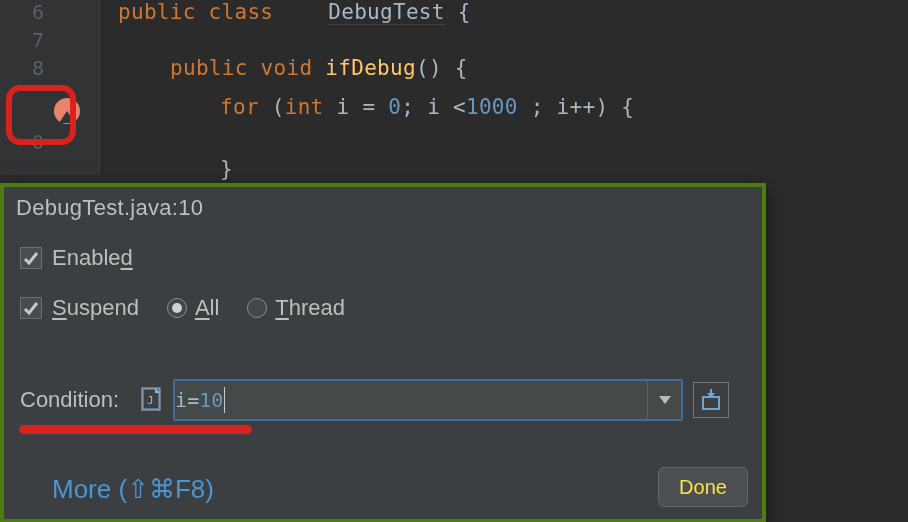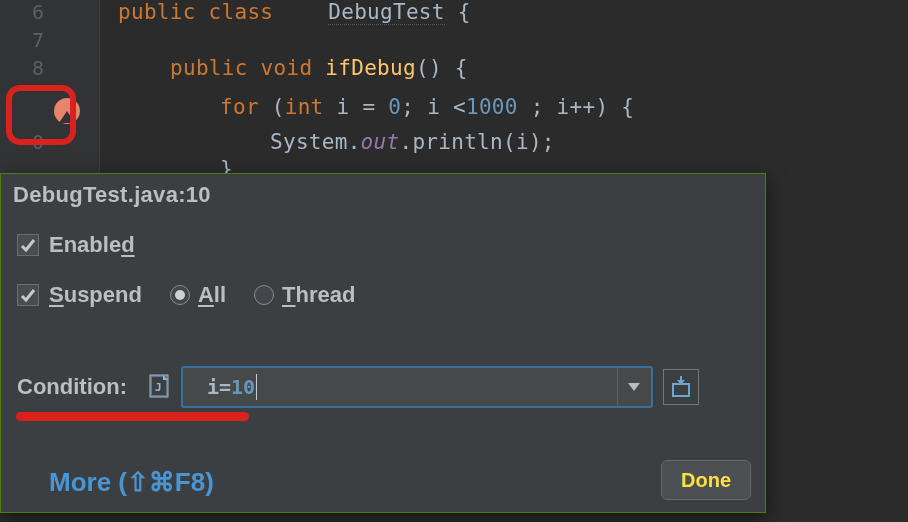--- a/index.html
+++ b/index.html
@@ -115,30 +115,29 @@
     width: 0; height: 0;
     border-left: 8px solid transparent;
     border-right: 8px solid transparent;
     border-bottom: 12px solid #313335;
   }
 
   
   .popup {
     position: absolute;
     left: 0;
-    top: 173px;
+    top: 183px;
     width: 766px;
     height: 340px;
     background: #3c3f41;
-    border: 1px solid #4d7c0f;
+    border: 4px solid #4d7c0f;
     box-shadow: 0 6px 18px rgba(0,0,0,0.5);
     font-family: -apple-system, "Segoe UI", Helvetica, Arial, sans-serif;
     color: #bdbfbf;
     z-index: 10;
-    font-weight: bold;
   }
   .popup .title {
     position: absolute;
     left: 12px;
     top: 8px;
     font-size: 22px;
     letter-spacing: 0.3px;
   }
   .row { position: absolute; left: 16px; font-size: 22px; display: flex; align-items: center; }
   .row-enabled { top: 58px; }
@@ -176,28 +175,28 @@
   .cond-label { margin-right: 22px; }
 
   .history-icon {
     width: 22px; height: 26px;
     margin-right: 10px;
     position: relative;
   }
   .history-icon svg { width: 22px; height: 26px; }
 
   .cond-field {
-    width: 472px;
+    width: 510px;
     height: 42px;
     background: #45494a;
     border: 2px solid #3c6e9e;
     border-radius: 3px;
     display: flex;
     align-items: center;
-    padding: 0 24px;
+    padding: 0 0;
     position: relative;
   }
   .cond-field .ci-text {
     font-family: "Menlo","Consolas",monospace;
     font-size: 20px;
     color: #a9b7c6;
   }
   .cond-field .ci-var { color: #a9b7c6; }
   .cond-field .ci-num { color: #6897bb; }
   .cond-field .caret {
@@ -279,21 +278,20 @@
     <div class="ln ln9"></div>
     <div class="ln ln10">0</div>
     <div class="bp-glyph"></div>
   </div>
 
   <div class="code-area">
     <div class="code-line cl6"><span class="kw">public class </span><span class="classname underline-faint">DebugTest</span><span> {</span></div>
     <div class="code-line cl7"></div>
     <div class="code-line cl8" style="left:70px;"><span class="kw">public void </span><span class="method">ifDebug</span><span>() {</span></div>
     <div class="code-line cl9" style="left:120px;"><span class="kw">for </span><span>(</span><span class="kw">int </span><span>i = </span><span class="num">0</span><span>; i &lt;</span><span class="num">1000 </span><span>; i++) {</span></div>
-    <div class="code-line cl10" style="left:170px;"><span>System.</span><span class="static">out</span><span>.println(i);</span></div>
     <div class="code-line cl11" style="left:120px;"><span>}</span></div>
   </div>
 
   <div class="red-rect"></div>
 
   <div class="popup">
     <div class="title">DebugTest.java:10</div>
 
     <div class="row row-enabled">
       <span class="chk">

